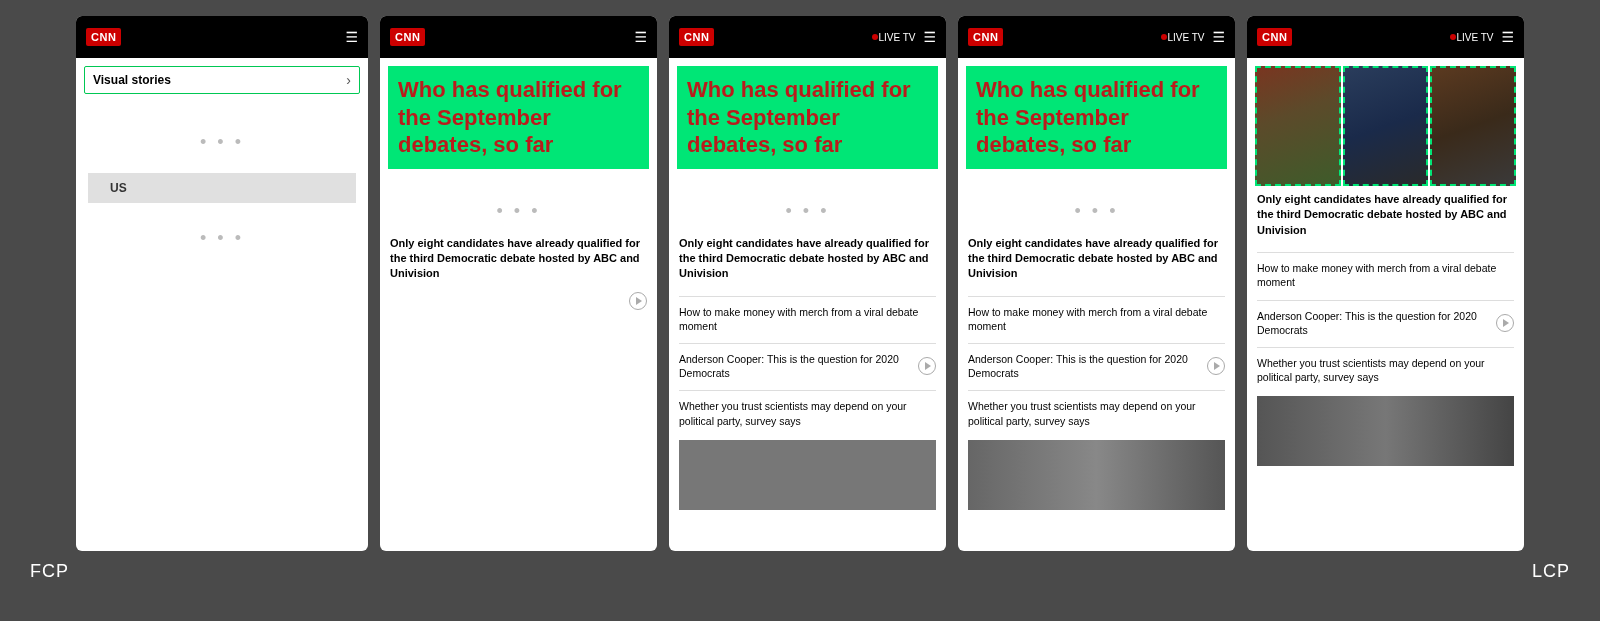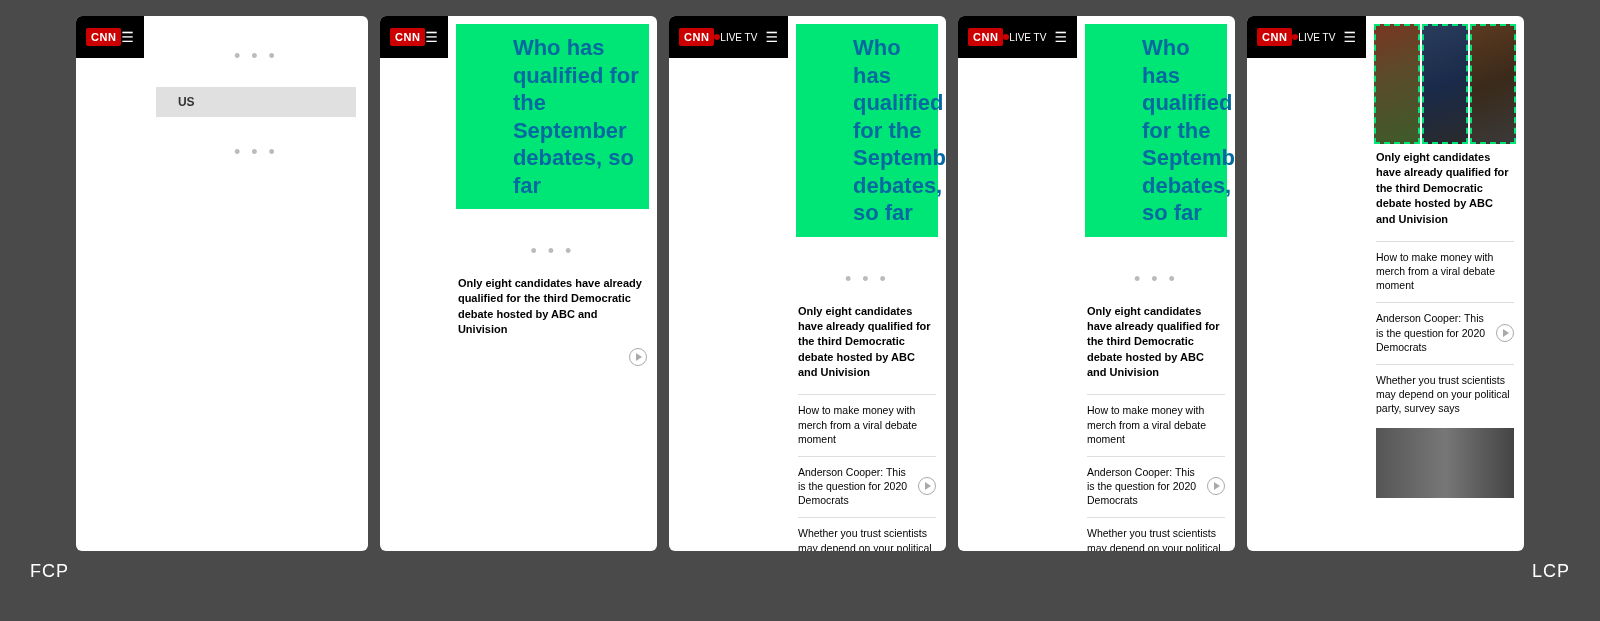--- a/index.html
+++ b/index.html
@@ -22,21 +22,21 @@
       gap: 12px;
       padding: 16px 20px 0 20px;
       width: 100%;
     }
     .phone-frame {
       background: #fff;
       border-radius: 6px;
       overflow: hidden;
       flex-shrink: 0;
       display: flex;
-      flex-direction: row;
+      flex-direction: column;
     }
     .phone-frame.wide {
       width: 292px;
       height: 535px;
     }
     .phone-frame.narrow {
       width: 277px;
       height: 535px;
     }
 
@@ -138,24 +138,23 @@
     
     .headline-box {
       border: 2.5px dashed #00e676;
       margin: 8px;
       padding: 8px;
       background: #00e676;
     }
     .headline-title {
       font-size: 22px;
       font-weight: bold;
-      color: #0369a1;
+      color: #b91c1c;
       line-height: 1.25;
       text-align: left;
-      margin-left: 47px;
     }
 
     
     .article-area {
       padding: 6px 10px;
       flex: 1;
       display: flex;
       flex-direction: column;
       gap: 4px;
     }
@@ -256,20 +255,24 @@
 <body>
 
 <div class="screenshots-row">
 
   <div class="phone-frame wide">
     <div class="cnn-header">
       <span class="cnn-logo">CNN</span>
       <span class="hamburger-icon">☰</span>
     </div>
     <div class="phone-content">
+      <div class="visual-stories-bar">
+        <span class="visual-stories-label">Visual stories</span>
+        <span class="chevron-right">›</span>
+      </div>
       <div class="dots-row">
         <span class="three-dots">• • •</span>
       </div>
       <div class="us-section">US</div>
       <div class="dots-row-2">
         <span class="three-dots">• • •</span>
       </div>
     </div>
   </div>
 

